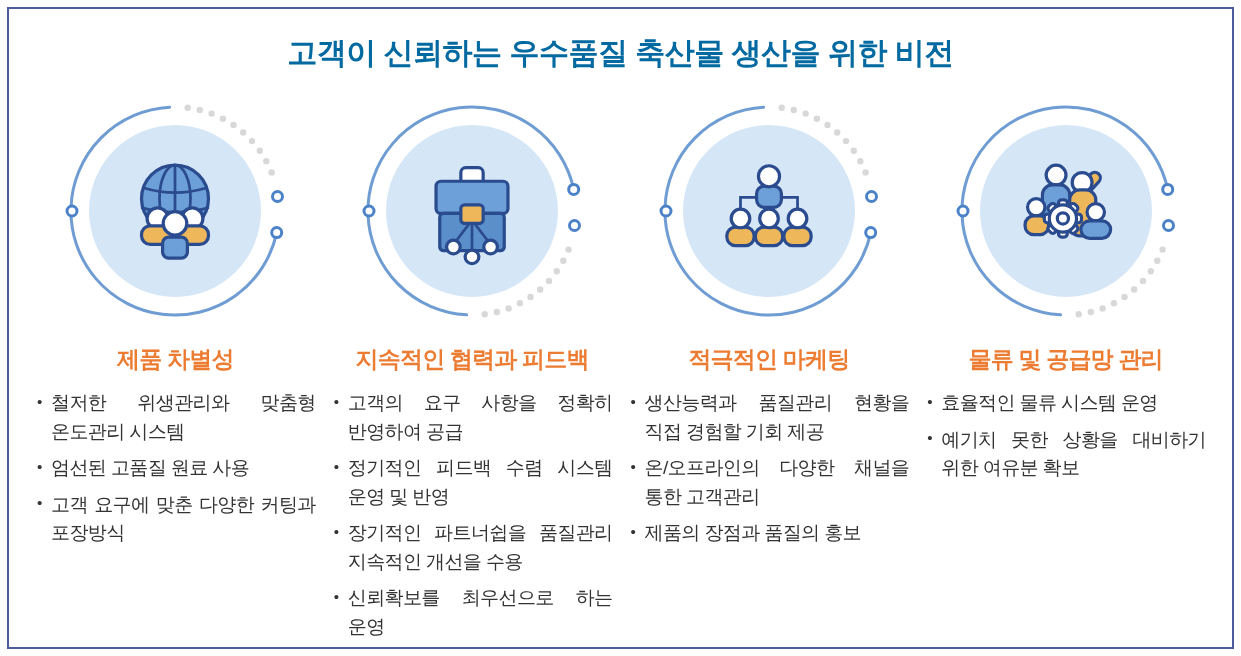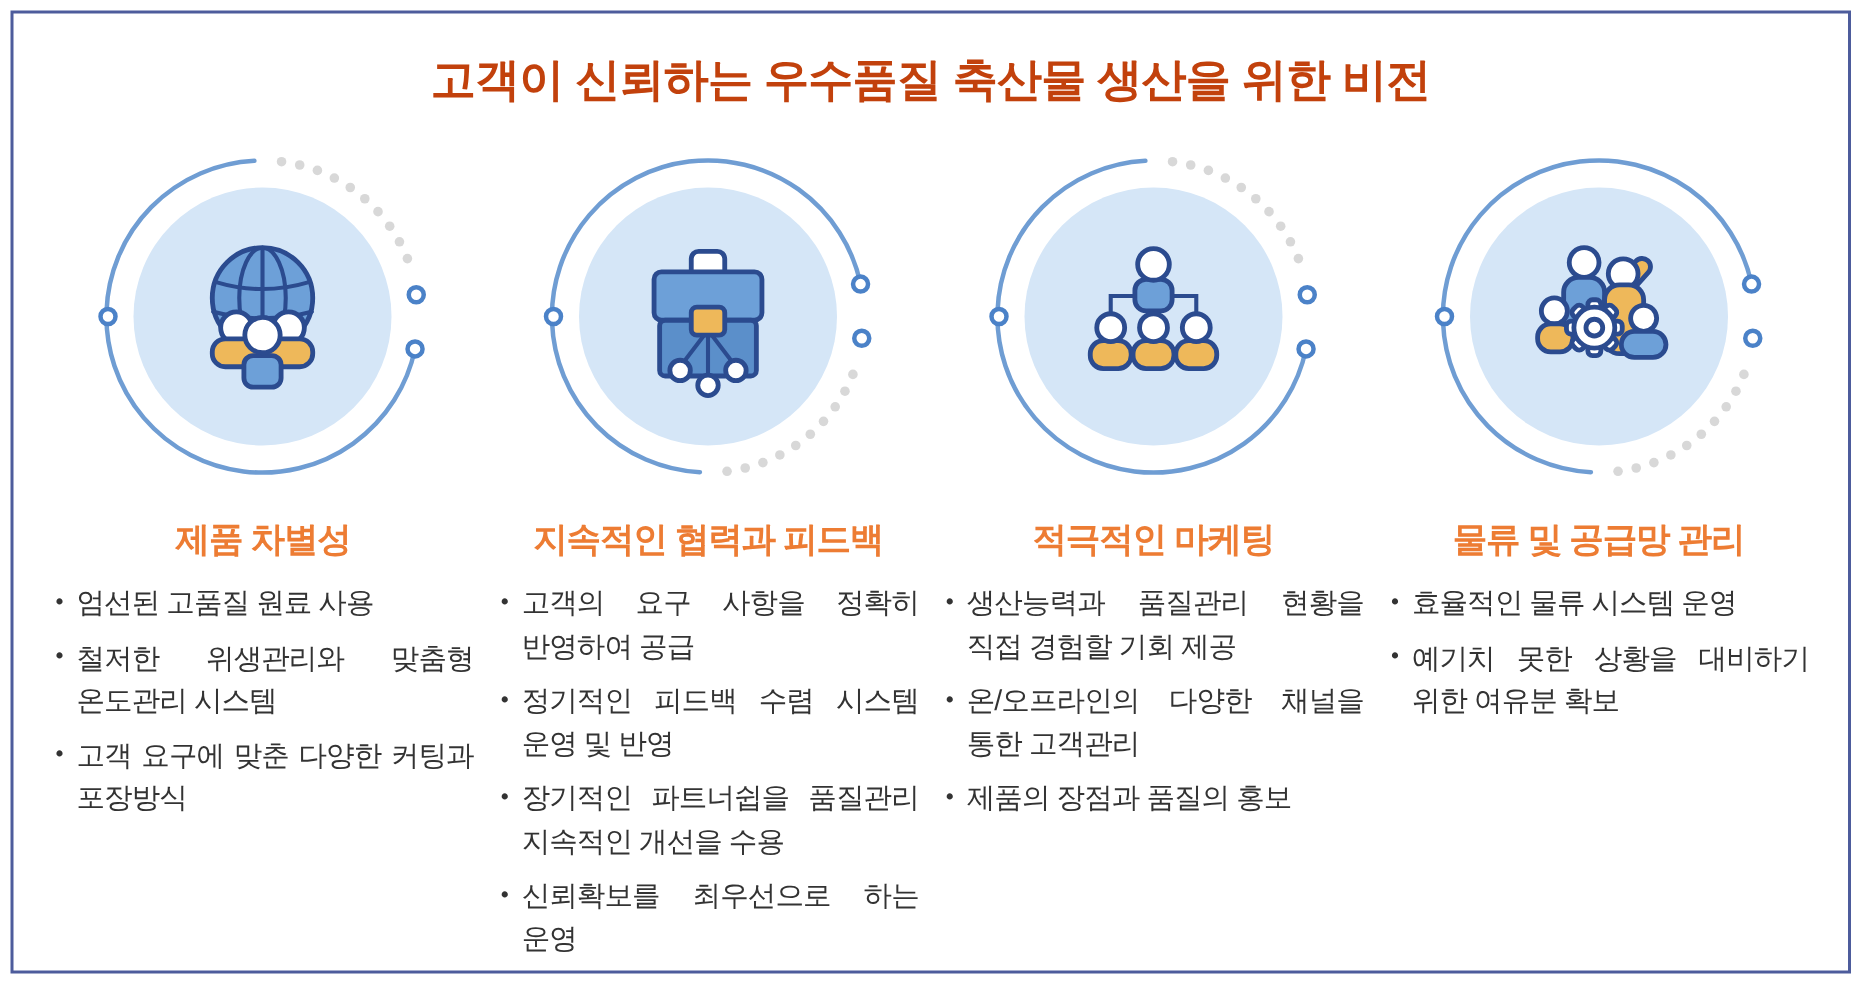--- a/index.html
+++ b/index.html
@@ -7,21 +7,21 @@
     width:1241px;height:656px;overflow:hidden;position:relative;
     font-family:"Liberation Sans","DejaVu Sans",sans-serif;
     -webkit-font-smoothing:antialiased;
   }
   .frame{
     position:absolute;inset:7px;border:2px solid #4d5c9c;background:#fff;
     box-sizing:border-box;
   }
   .page-title{
     margin:24px 10px 0;text-align:center;
-    font-size:30px;font-weight:700;color:#c2410c;letter-spacing:-0.5px;
+    font-size:30px;font-weight:700;color:#0369a1;letter-spacing:-0.5px;
   }
   .columns{
     display:flex;justify-content:space-between;gap:8px;
     padding:0 22px;margin-top:22px;
   }
   .col{flex:1 1 0;min-width:0;}
   .icon-wrap{
     position:relative;width:220px;height:230px;margin:0 auto;
   }
   .ring{position:absolute;left:0;top:0;}
@@ -143,22 +143,22 @@
     <div class="icon-wrap">
       <svg class="ring" width="220" height="230" viewBox="0 0 220 230">
         <use href="#ring-deco"></use>
       </svg>
       <svg class="glyph" viewBox="0 0 100 100">
         <use href="#icon-globe-people"></use>
       </svg>
     </div>
     <h2 class="heading">제품 차별성</h2>
     <ul class="bullets">
+          <li>철저한 위생관리와 맞춤형 온도관리 시스템</li>
           <li>엄선된 고품질 원료 사용</li>
-          <li>철저한 위생관리와 맞춤형 온도관리 시스템</li>
           <li>고객 요구에 맞춘 다양한 커팅과 포장방식</li>
         </ul>
   </section>
 
   <section class="col">
     <div class="icon-wrap">
       <svg class="ring flip" width="220" height="230" viewBox="0 0 220 230">
         <use href="#ring-deco"></use>
       </svg>
       <svg class="glyph" viewBox="0 0 100 100">

